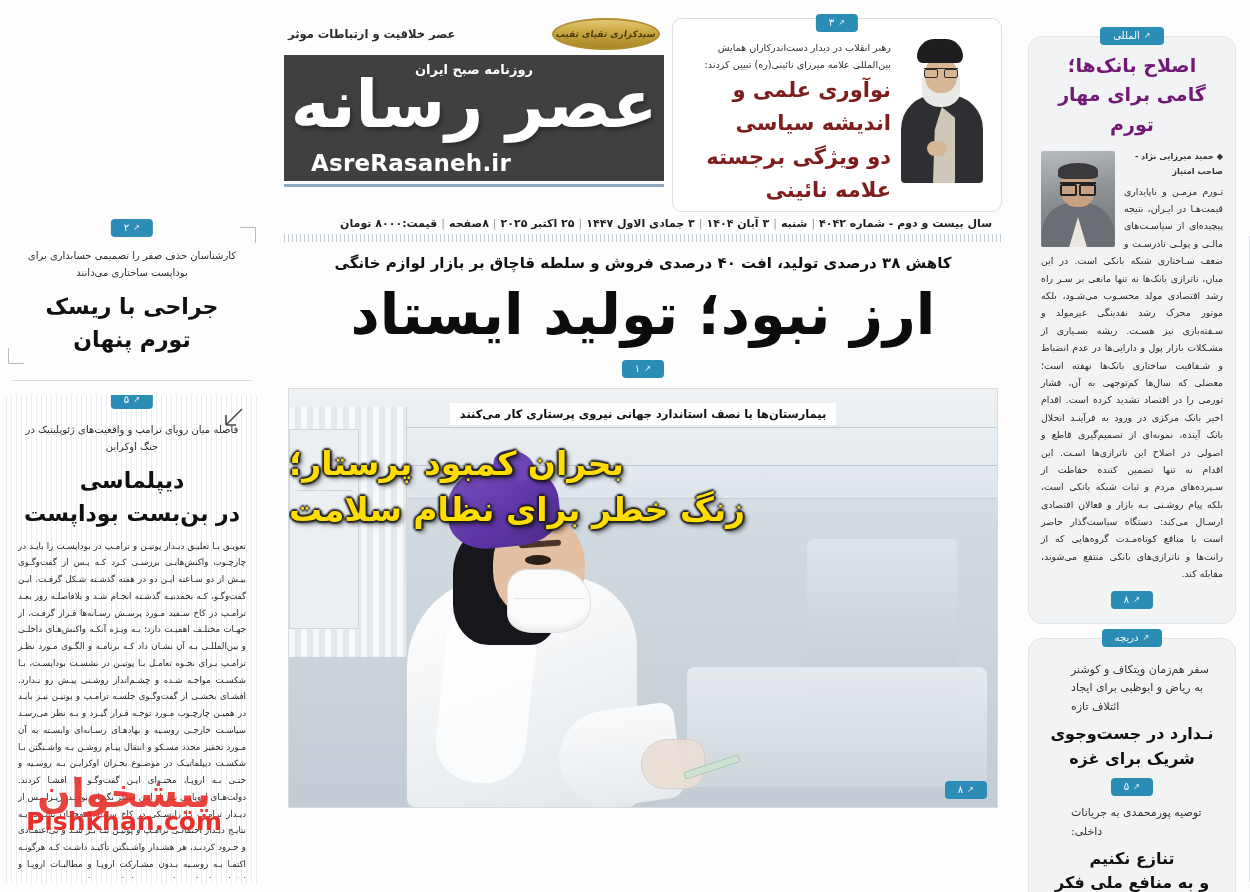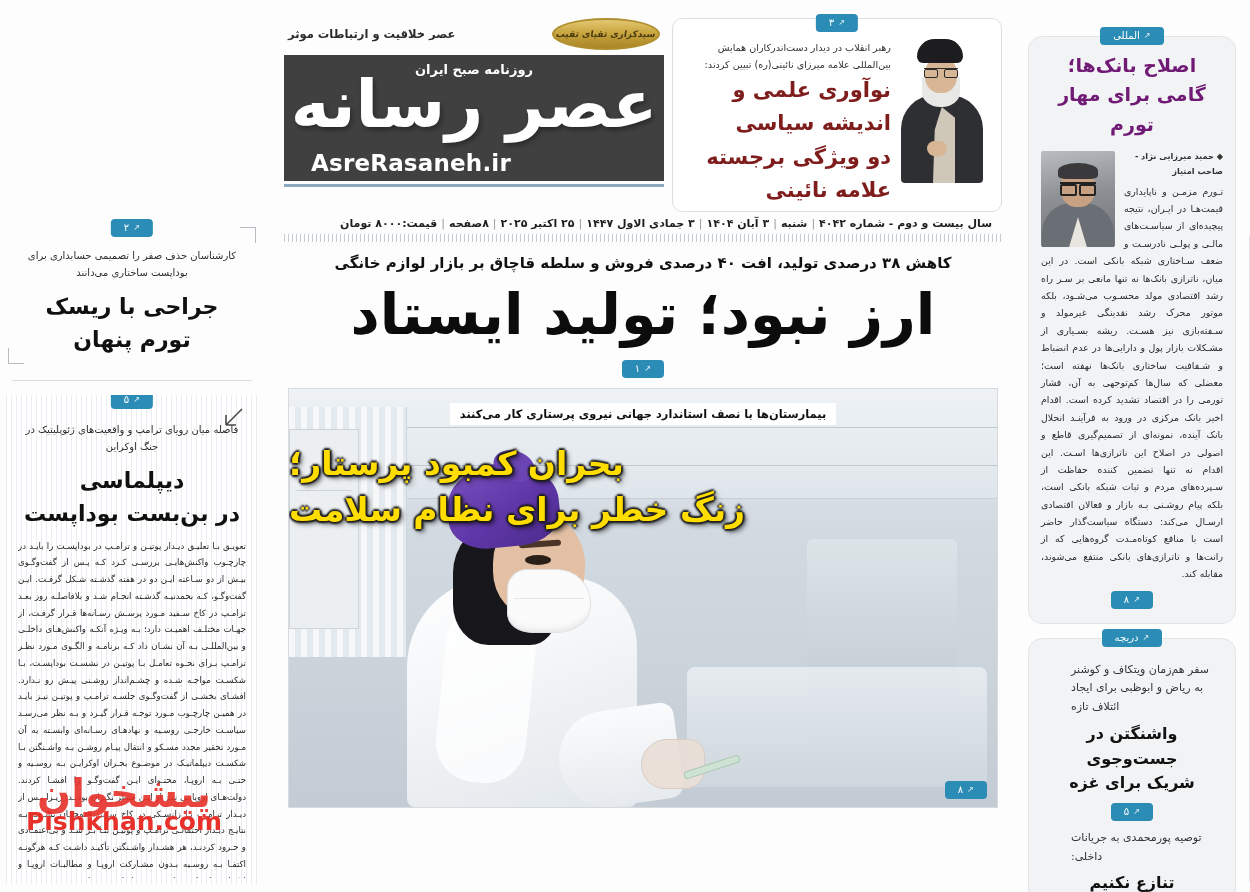--- a/index.html
+++ b/index.html
@@ -520,21 +520,21 @@
       <div class="card-badge-wrap">
         <span class="sec-badge">
           <span class="arr">↗</span>
           <span>دریچه</span>
         </span>
       </div>
 
       <div class="brief-item">
         <div class="brief-kicker">سفر هم‌زمان ویتکاف و کوشنر به ریاض و ابوظبی برای ایجاد ائتلاف تازه</div>
         <div class="brief-title">
-          <div>واشنگتن در جست‌وجوی</div>
+          <div>نـدارد در جست‌وجوی</div>
           <div>شریک برای غزه</div>
         </div>
         <div class="brief-badge">
           <span class="sec-badge">
             <span class="arr">↗</span>
             <span>۵</span>
           </span>
         </div>
       </div>
 

